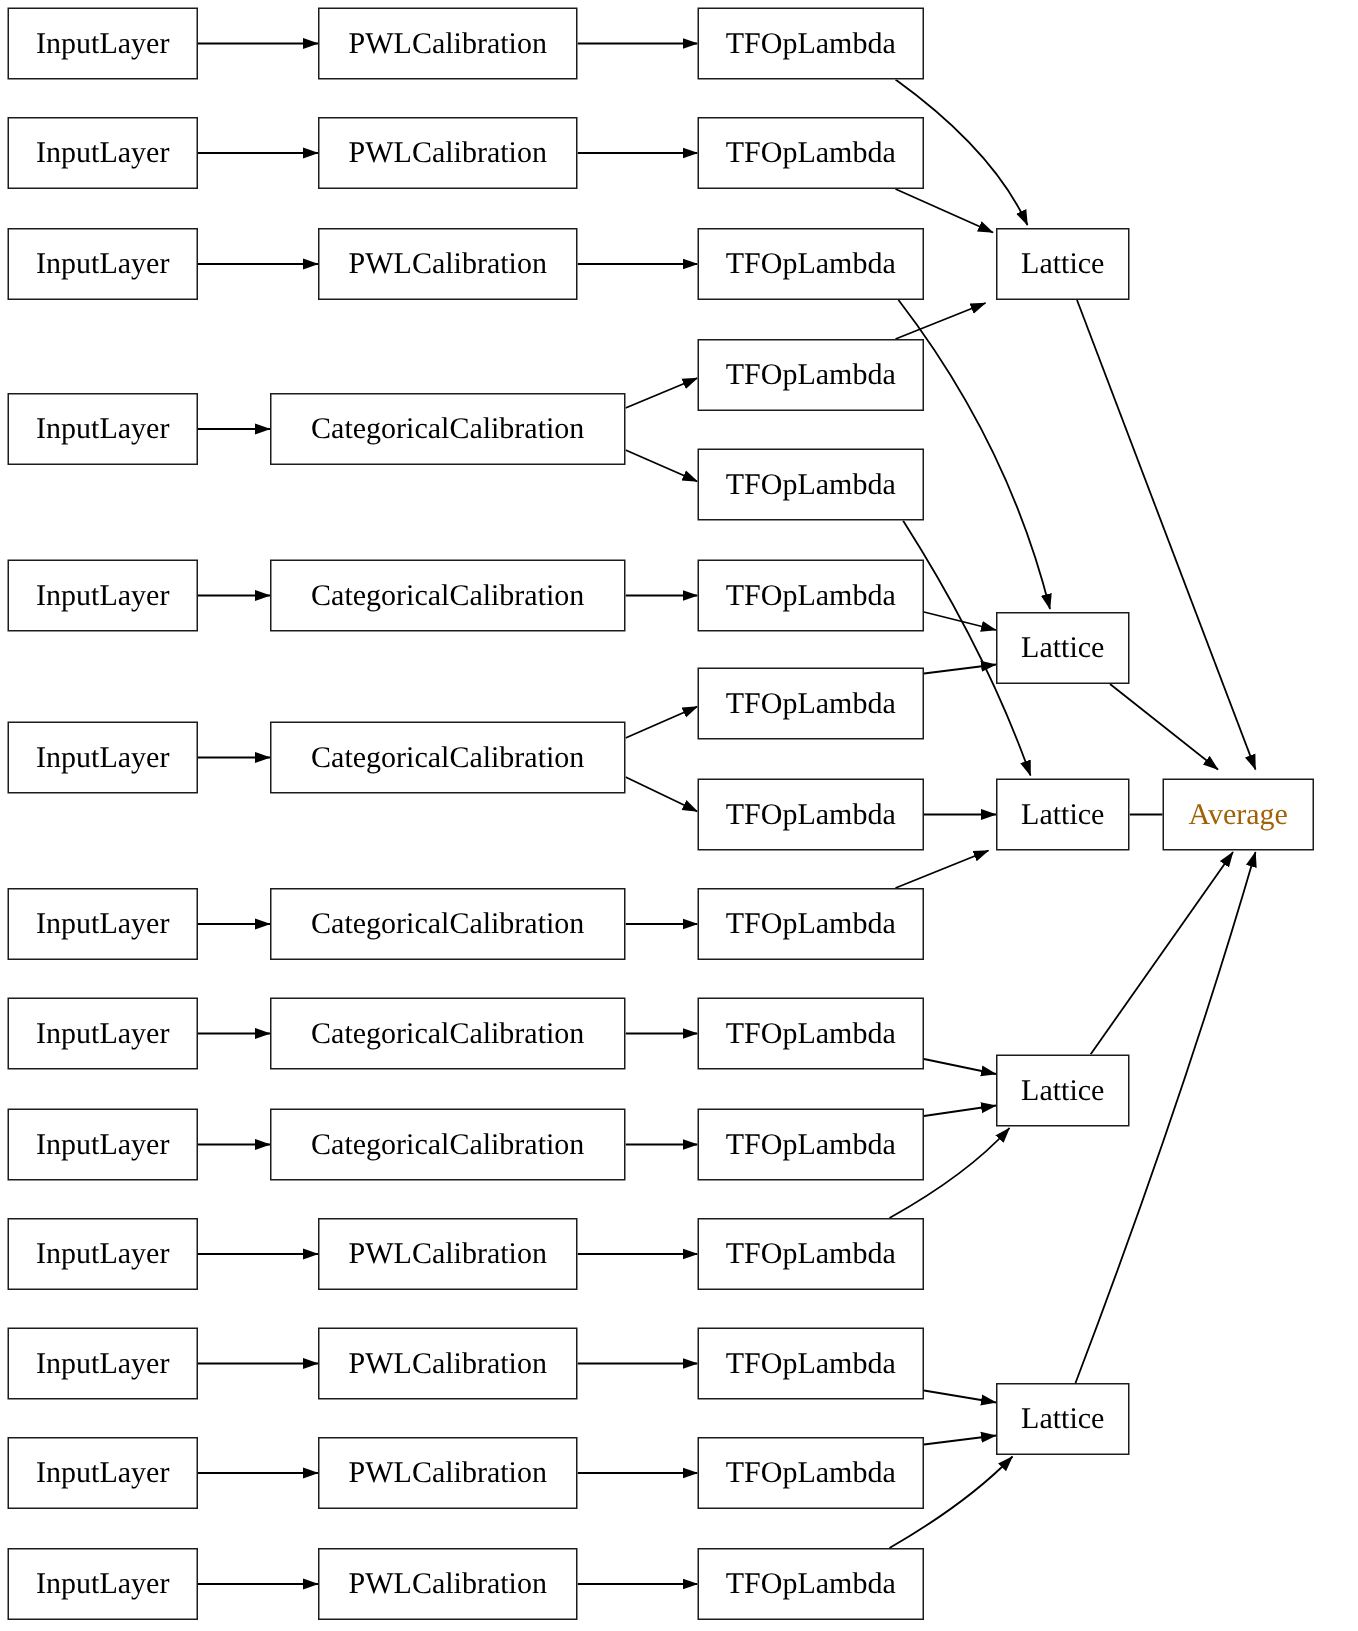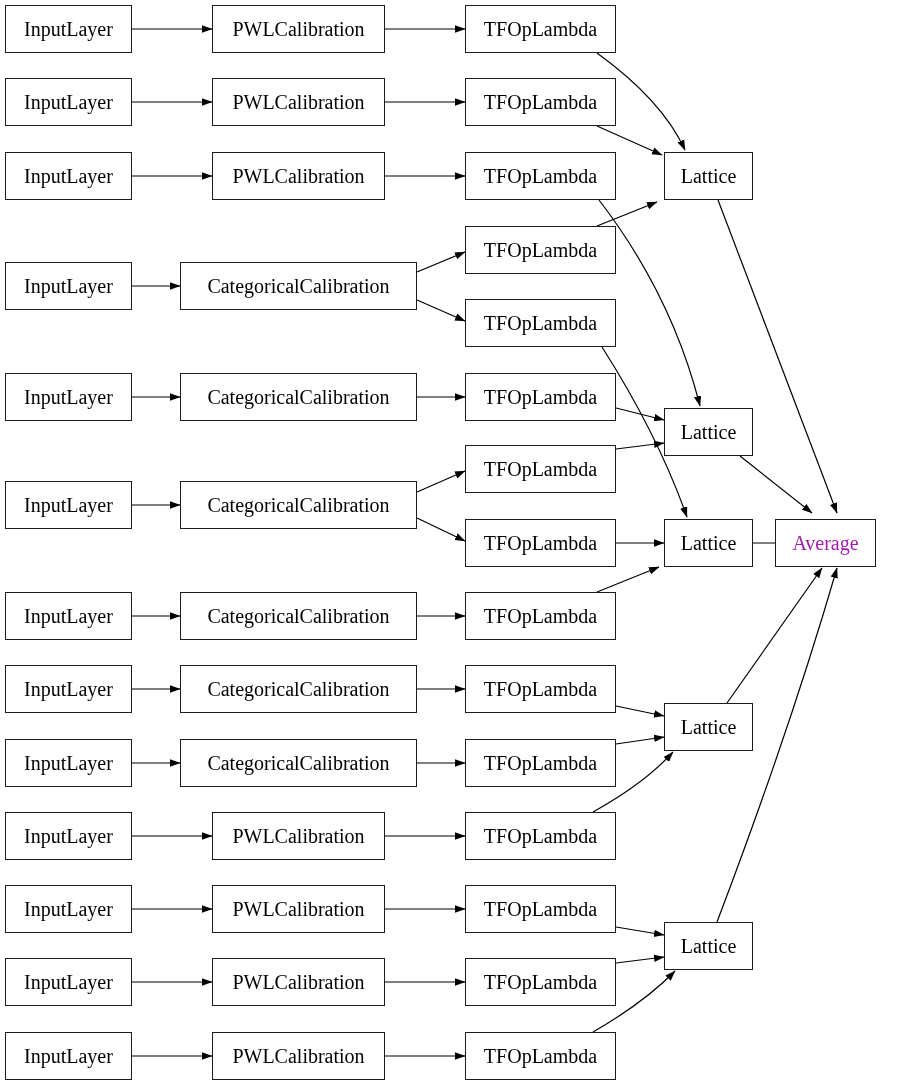--- a/index.html
+++ b/index.html
@@ -142,15 +142,15 @@
       <div class="node" style="left: 465px; top: 739px; width: 151px; height: 48px; background: rgb(255, 255, 255); border-color: rgb(28, 28, 28); color: rgb(0, 0, 0);">TFOpLambda</div>
       <div class="node" style="left: 465px; top: 812px; width: 151px; height: 48px; background: rgb(255, 255, 255); border-color: rgb(28, 28, 28); color: rgb(0, 0, 0);">TFOpLambda</div>
       <div class="node" style="left: 465px; top: 885px; width: 151px; height: 48px; background: rgb(255, 255, 255); border-color: rgb(28, 28, 28); color: rgb(0, 0, 0);">TFOpLambda</div>
       <div class="node" style="left: 465px; top: 958px; width: 151px; height: 48px; background: rgb(255, 255, 255); border-color: rgb(28, 28, 28); color: rgb(0, 0, 0);">TFOpLambda</div>
       <div class="node" style="left: 465px; top: 1032px; width: 151px; height: 48px; background: rgb(255, 255, 255); border-color: rgb(28, 28, 28); color: rgb(0, 0, 0);">TFOpLambda</div>
       <div class="node" style="left: 664px; top: 152px; width: 89px; height: 48px; background: rgb(255, 255, 255); border-color: rgb(28, 28, 28); color: rgb(0, 0, 0);">Lattice</div>
       <div class="node" style="left: 664px; top: 408px; width: 89px; height: 48px; background: rgb(255, 255, 255); border-color: rgb(28, 28, 28); color: rgb(0, 0, 0);">Lattice</div>
       <div class="node" style="left: 664px; top: 519px; width: 89px; height: 48px; background: rgb(255, 255, 255); border-color: rgb(28, 28, 28); color: rgb(0, 0, 0);">Lattice</div>
       <div class="node" style="left: 664px; top: 703px; width: 89px; height: 48px; background: rgb(255, 255, 255); border-color: rgb(28, 28, 28); color: rgb(0, 0, 0);">Lattice</div>
       <div class="node" style="left: 664px; top: 922px; width: 89px; height: 48px; background: rgb(255, 255, 255); border-color: rgb(28, 28, 28); color: rgb(0, 0, 0);">Lattice</div>
-      <div class="node" style="left: 775px; top: 519px; width: 101px; height: 48px; background: rgb(255, 255, 255); border-color: rgb(28, 28, 28); color: #a21caf;">Average</div>
+      <div class="node" style="left: 775px; top: 519px; width: 101px; height: 48px; background: rgb(255, 255, 255); border-color: rgb(28, 28, 28); color: #a16207;">Average</div>
     </div>
 </div>
 
 </body></html>

